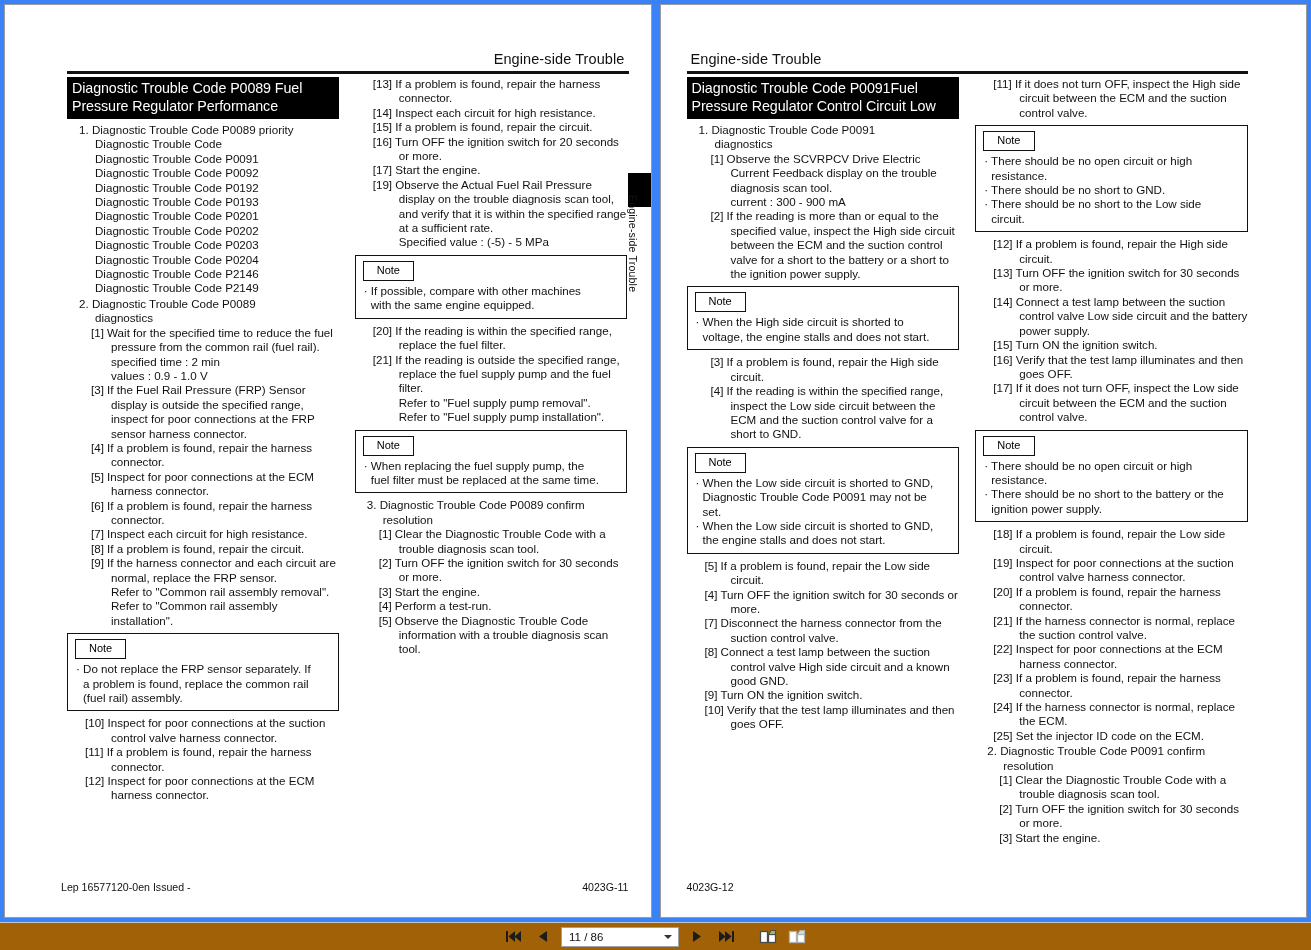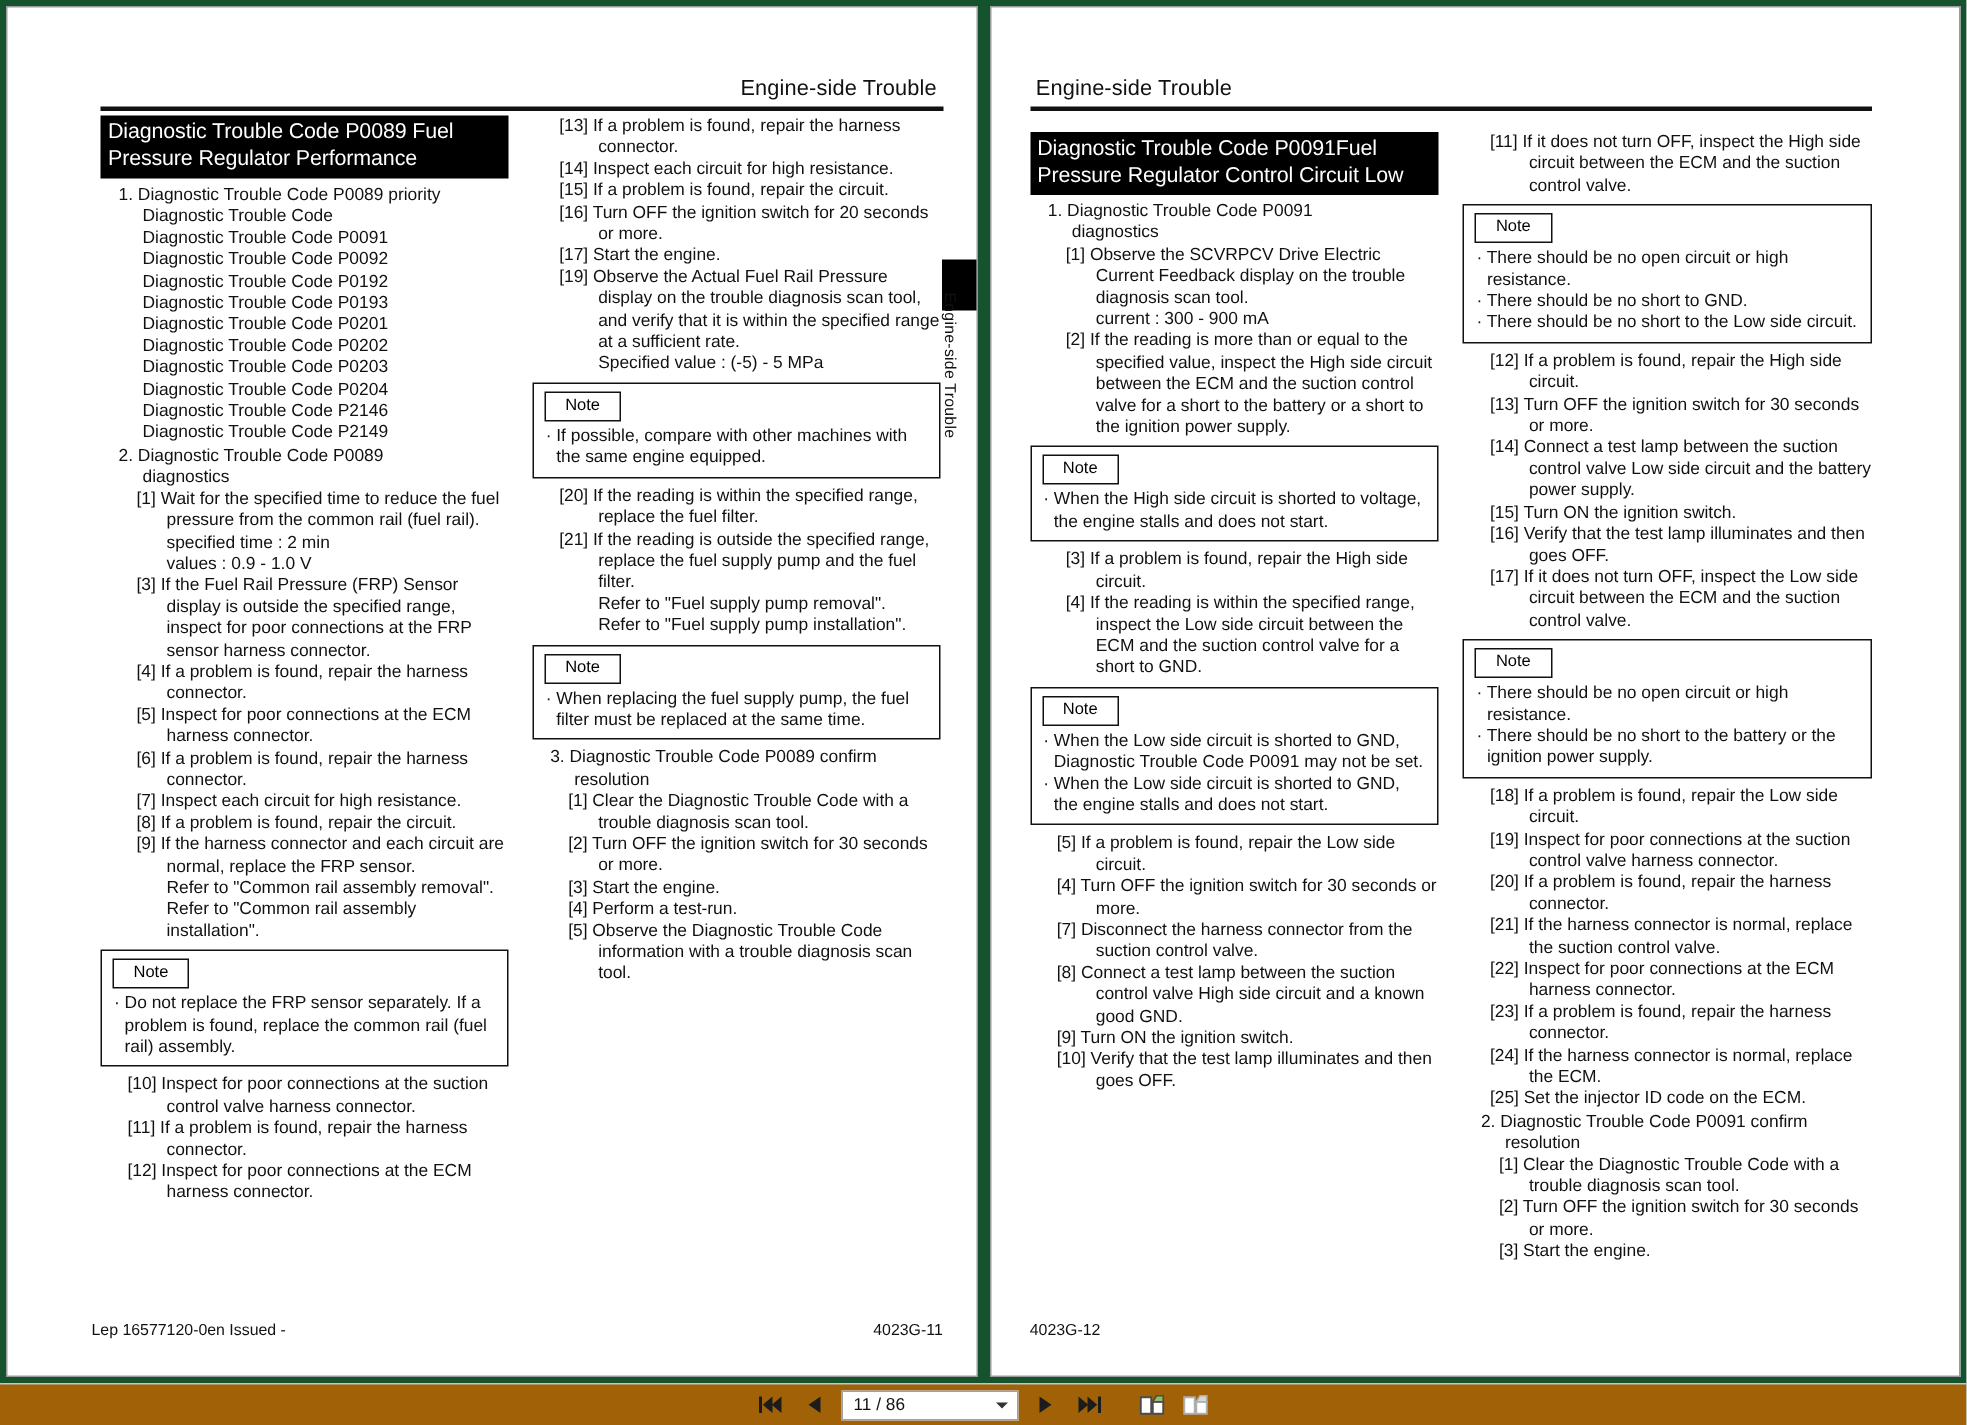--- a/index.html
+++ b/index.html
@@ -14,21 +14,21 @@
     position: relative;
     width: 1311px; height: 950px;
     background: #ffffff;
   }
 
   
   .viewer {
     position: absolute;
     left: 0; top: 0;
     width: 1311px; height: 922px;
-    background: #14532d;
+    background: #3b82f6;
     display: flex;
     gap: 6px;
     padding: 4px 4px 0 4px;
   }
 
   .page {
     position: relative;
     background: #ffffff;
     border: 1px solid #9a9a9a;
     width: 650px;
@@ -90,21 +90,21 @@
   }
 
   
   .cols {
     position: absolute;
     top: 72px;
     bottom: 52px;
     display: flex;
   }
   .cols.c-left  { left: 62px; right: 18px; }
-  .cols.c-right { left: 26px; right: 52px; margin-top: 11px; }
+  .cols.c-right { left: 26px; right: 52px; }
   .col {
     width: 285px;
     padding-right: 6px;
   }
   .col + .col { margin-left: 10px; }
 
   
   .banner {
     background: #000;
     color: #fff;
@@ -145,21 +145,21 @@
     font-size: 11.6px;
     line-height: 14.4px;
     color: #111;
     margin-left: 44px;
   }
 
   
   .notebox {
     border: 1.4px solid #111;
     margin: 5px 0 5px 0;
-    padding: 0 0 5px 0;
+    padding: 0 15px 5px 0;
     position: relative;
     background: #fff;
   }
   .notebox .note-tag {
     display: inline-block;
     border: 1.2px solid #111;
     font-size: 11px;
     line-height: 13px;
     padding: 2px 13px 3px 13px;
     margin: 5px 0 3px 7px;

